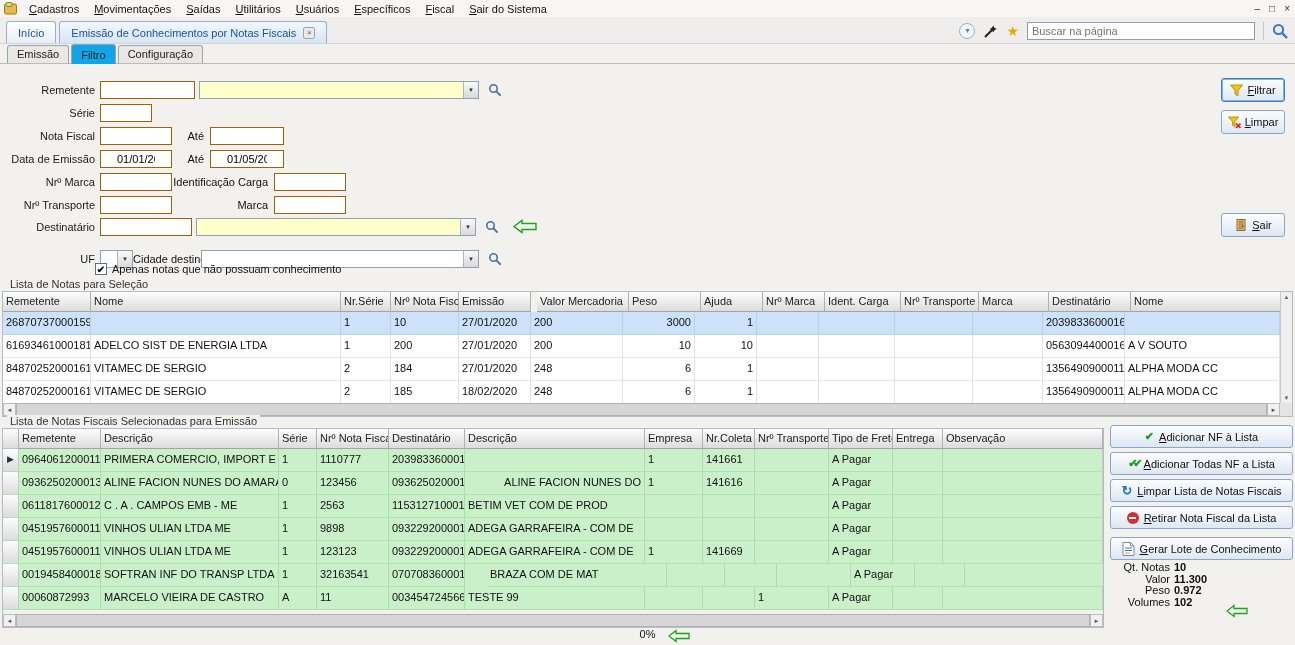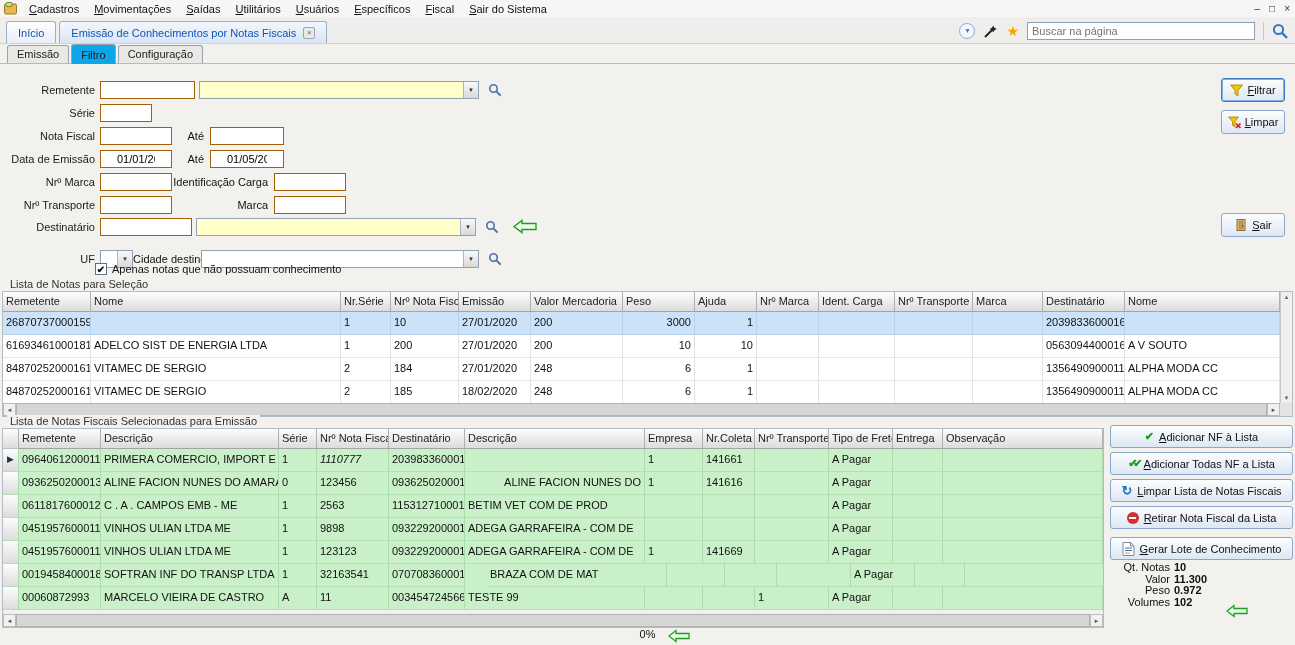--- a/index.html
+++ b/index.html
@@ -245,21 +245,21 @@
 
 <div class="group" style="left:2px;top:291px;width:1291px;height:126px">
   <span class="gtitle">Lista de Notas para Seleção</span>
   <div style="position:absolute;left:0;top:0;right:12px;bottom:13px;overflow:hidden">
     <div class="gh">
         <div class="th" style="width: 88px;">Remetente</div>
         <div class="th" style="width: 250px;">Nome</div>
         <div class="th" style="width: 50px;">Nr.Série</div>
         <div class="th" style="width: 68px;">Nrº Nota Fiscal</div>
         <div class="th" style="width: 72px;">Emissão</div>
-        <div class="th" style="width: 92px;">Valor Mercadoria</div>
+        <div class="th" style="width: 92px; margin-left: 6px;">Valor Mercadoria</div>
         <div class="th" style="width: 72px;">Peso</div>
         <div class="th" style="width: 62px;">Ajuda</div>
         <div class="th" style="width: 62px;">Nrº Marca</div>
         <div class="th" style="width: 76px;">Ident. Carga</div>
         <div class="th" style="width: 78px;">Nrº Transporte</div>
         <div class="th" style="width: 70px;">Marca</div>
         <div class="th" style="width: 82px;">Destinatário</div>
         <div class="th" style="width: 155px;">Nome</div>
       </div>
     <div>
@@ -358,21 +358,21 @@
         <div class="th" style="width: 64px;">Tipo de Frete</div>
         <div class="th" style="width: 50px;">Entrega</div>
         <div class="th" style="width: 160px;">Observação</div>
       </div>
     <div>
         <div class="tr green">
           <div class="td ind" style="width: 16px;">▶</div>
           <div class="td" style="width: 82px;">09640612000113</div>
           <div class="td" style="width: 178px;">PRIMERA COMERCIO, IMPORT E</div>
           <div class="td" style="width: 38px;">1</div>
-          <div class="td" style="width: 72px; font-style: italic;">1110777</div>
+          <div class="td" style="width: 72px;">1110777</div>
           <div class="td" style="width: 76px;">20398336000161</div>
           <div class="td" style="width: 180px;"></div>
           <div class="td" style="width: 58px;">1</div>
           <div class="td" style="width: 52px;">141661</div>
           <div class="td" style="width: 74px;"></div>
           <div class="td" style="width: 64px;">A Pagar</div>
           <div class="td" style="width: 50px;"></div>
           <div class="td" style="width: 160px;"></div>
         </div>
         <div class="tr green">

